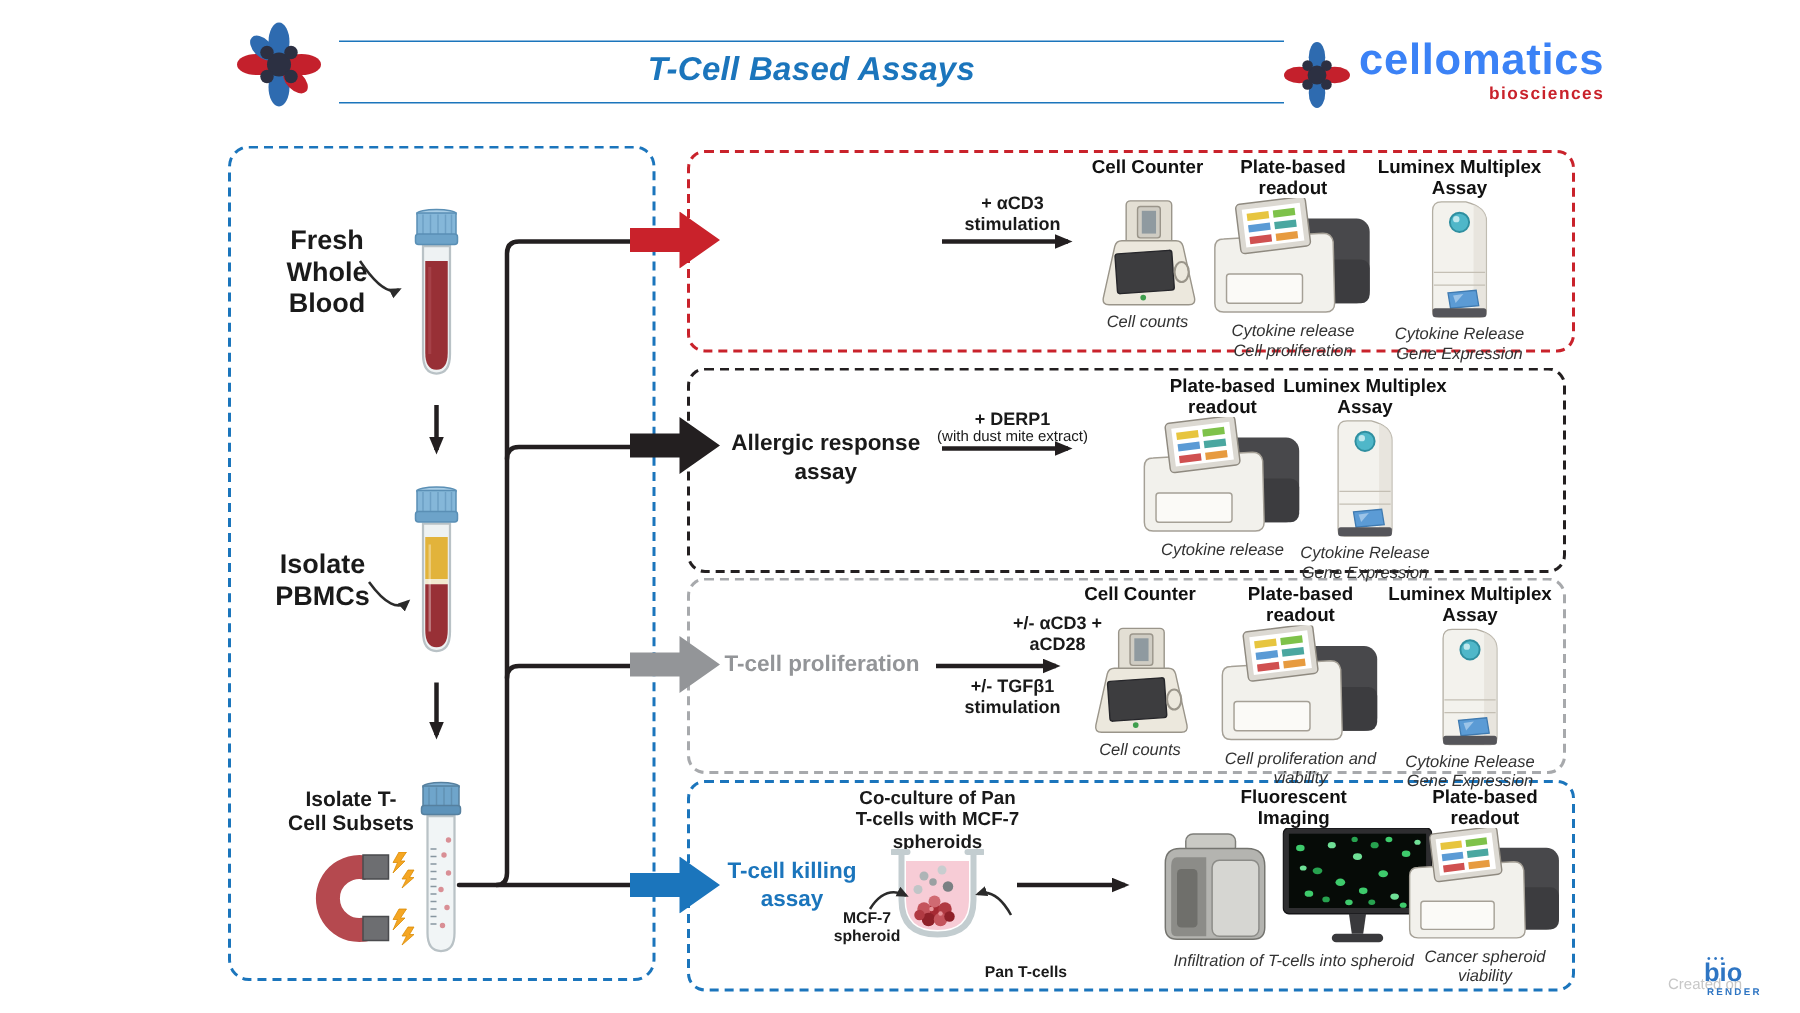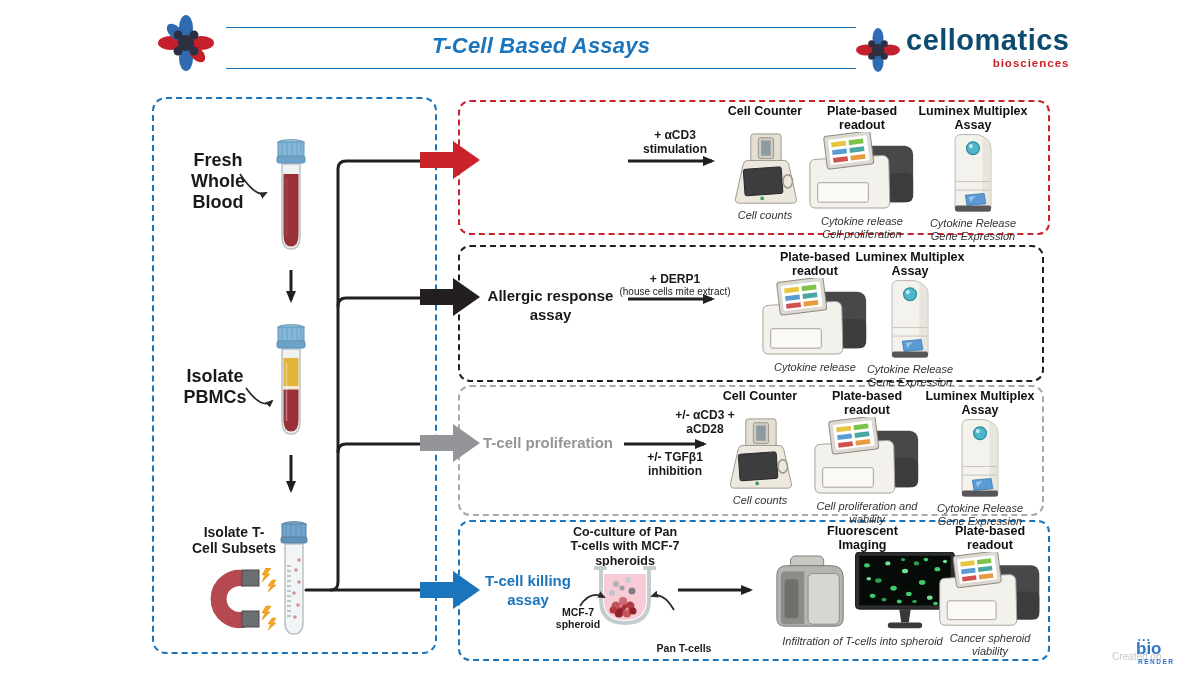--- a/index.html
+++ b/index.html
@@ -4,21 +4,21 @@
 <style>
   html,body{margin:0;padding:0;background:#fff;}
   .page{position:relative;width:1200px;height:675px;background:#ffffff;overflow:hidden;
         font-family:"Liberation Sans",sans-serif;color:#1a1a1a;}
   .pre{white-space:pre-line;}
   
   .rule{position:absolute;left:226px;width:630px;border-top:1.6px solid #1b75bc;}
   .main-title{position:absolute;left:226px;top:33px;width:630px;text-align:center;
               color:#1b75bc;font-size:22px;font-weight:bold;letter-spacing:.2px;font-style:italic;}
   .brand{position:absolute;left:856px;top:26px;display:flex;align-items:flex-start;gap:6px;}
-  .brand-name{color:#0c4a6e;font-size:29px;font-weight:bold;letter-spacing:.5px;line-height:1;}
+  .brand-name{color:#3b82f6;font-size:29px;font-weight:bold;letter-spacing:.5px;line-height:1;}
   .brand-sub{color:#c9222b;font-size:11.5px;font-weight:bold;text-align:right;margin-top:2px;letter-spacing:1px;}
   
   .iso-panel{position:absolute;left:152px;top:97px;width:281px;height:553px;
              border:2.4px dashed #1b75bc;border-radius:14px;z-index:1;}
   .iso-title{position:absolute;left:188px;top:79px;width:209px;height:43px;background:#1266ab;
              border-radius:9px;color:#fff;font-weight:bold;font-size:18px;display:flex;
              align-items:center;justify-content:center;z-index:6;box-shadow:0 1px 2px rgba(0,0,0,.25);}
   .step-label{position:absolute;font-weight:bold;font-size:18px;text-align:center;z-index:2;}
   .magnet-note{position:absolute;left:303px;top:597px;width:124px;font-weight:bold;font-size:11px;
                text-align:center;line-height:1.2;z-index:2;}
@@ -241,21 +241,21 @@
     </svg>
     <div class="dcap pre">Cytokine Release
 Gene Expression</div>
   </div>
 
   <div class="assay-row row-black" style="left:458px;top:245px;width:582px;height:133px;"></div>
   <div class="block-arrow" style="top:278px;background:#231f20;"></div>
   <div class="assay-name pre" style="left:473px;top:287px;width:155px;color:#1a1a1a;">Allergic response
 assay</div>
   <div class="stim" style="left:615px;top:272px;width:120px;">+ DERP1</div>
-  <div class="stim-note" style="left:600px;top:286px;width:150px;">(house cells mite extract)</div>
+  <div class="stim-note" style="left:600px;top:286px;width:150px;">(with dust mite extract)</div>
 
   <div class="dcol" style="left:750px;top:250px;">
     <div class="dtitle pre">Plate-based
 readout</div>
     <svg width="112" height="80" viewBox="0 0 115 82">
       <rect x="34" y="14" width="76" height="58" rx="9" fill="#48484b"></rect>
       <rect x="30" y="42" width="80" height="30" rx="6" fill="#3c3c3f"></rect>
       <path d="M4 34 Q4 28 10 28 L78 24 Q84 24 85 30 L86 72 Q86 78 80 78 L10 78 Q4 78 4 72 Z" fill="#f2f1ec" stroke="#a5a096"></path>
       <rect x="12" y="52" width="52" height="20" rx="2" fill="#fbfaf7" stroke="#a5a096"></rect>
       <g transform="rotate(-7 40 20)">
@@ -289,21 +289,21 @@
     <div class="dcap pre">Cytokine Release
 Gene Expression</div>
   </div>
 
   <div class="assay-row row-gray" style="left:458px;top:385px;width:582px;height:127px;"></div>
   <div class="block-arrow" style="top:424px;background:#939598;"></div>
   <div class="assay-name" style="left:478px;top:434px;width:140px;color:#939598;">T-cell proliferation</div>
   <div class="stim pre" style="left:645px;top:408px;width:120px;">+/- αCD3 +
 aCD28</div>
   <div class="stim pre" style="left:615px;top:450px;width:120px;">+/- TGFβ1
-inhibition</div>
+stimulation</div>
 
   <div class="dcol" style="left:695px;top:389px;">
     <div class="dtitle pre">Cell Counter</div>
     <svg width="76" height="74" viewBox="0 0 78 78">
       <rect x="24" y="2" width="32" height="34" rx="3" fill="#e3dfd4" stroke="#9a958a"></rect>
       <rect x="32" y="6" width="16" height="22" rx="2" fill="#cfccc3" stroke="#9a958a"></rect>
       <rect x="35" y="9" width="10" height="16" fill="#8f9aa0"></rect>
       <path d="M8 70 L16 34 Q17 30 21 30 L59 30 Q63 30 64 34 L72 70 Q73 75 68 75 L12 75 Q7 75 8 70 Z" fill="#ece8dd" stroke="#9a958a"></path>
       <rect x="17" y="38" width="40" height="28" rx="2" fill="#3d3d3f" stroke="#26262a" transform="rotate(-4 37 52)"></rect>
       <ellipse cx="63" cy="52" rx="5" ry="7" fill="none" stroke="#9a958a" stroke-width="1.5"></ellipse>

